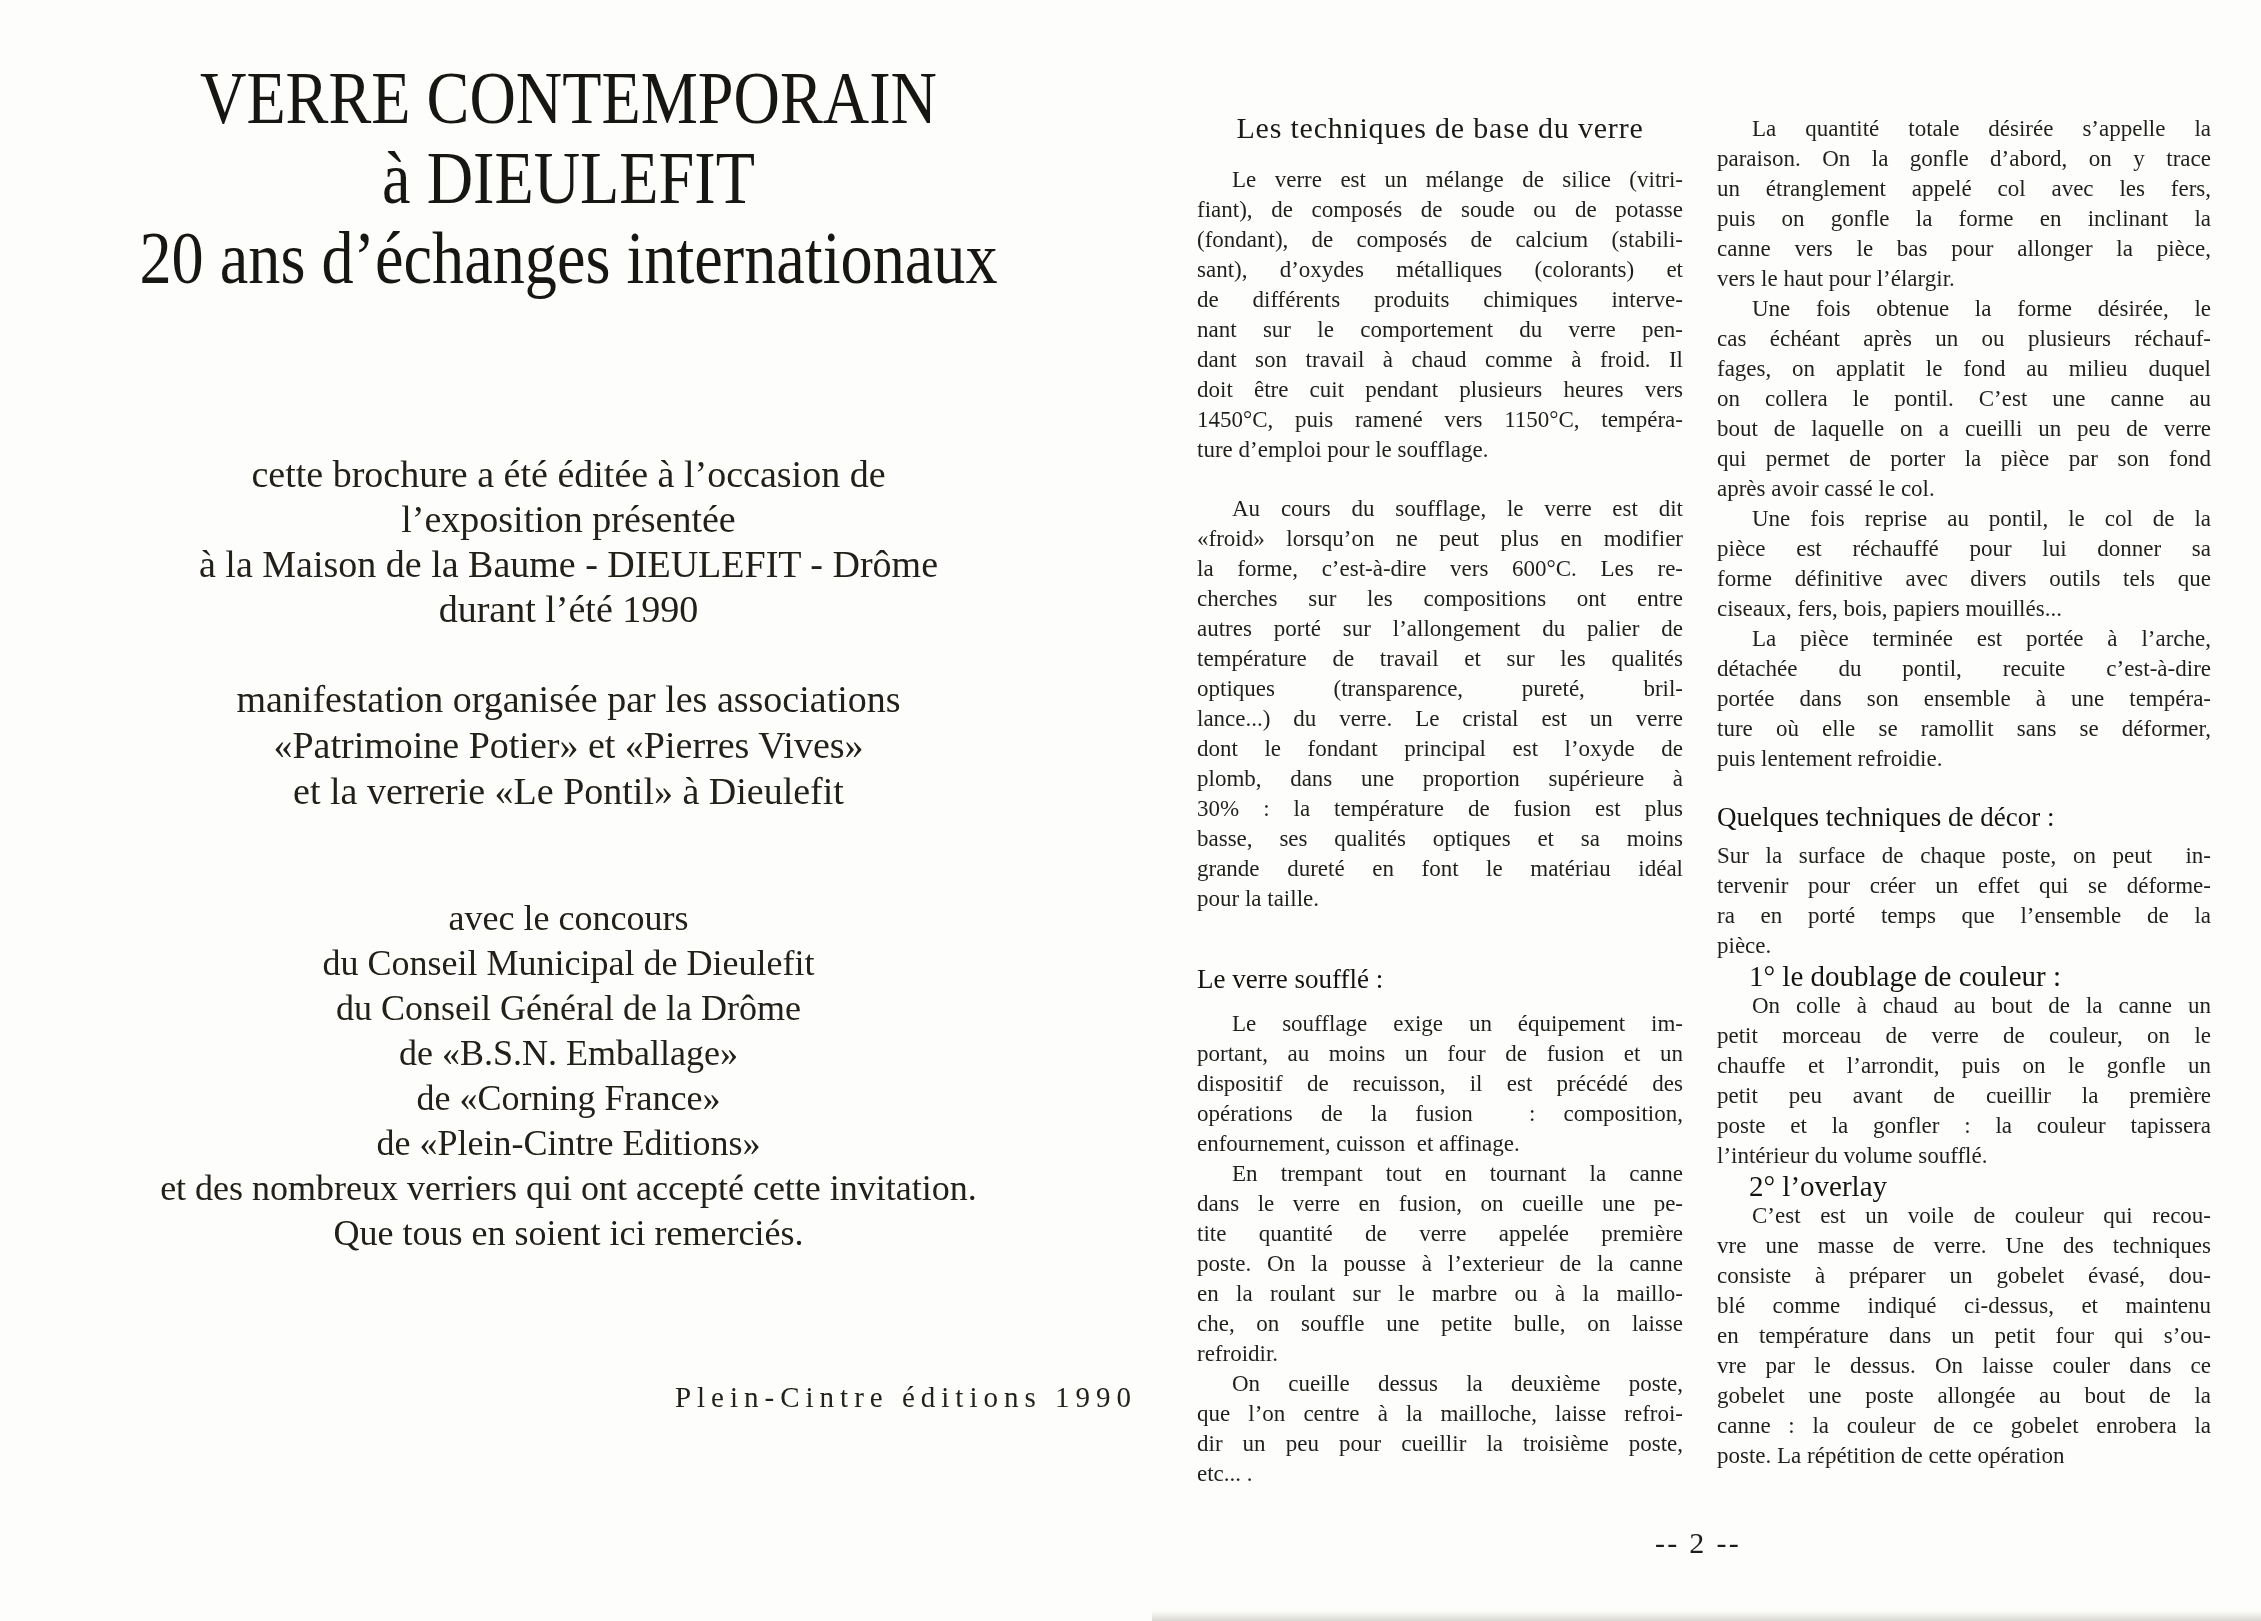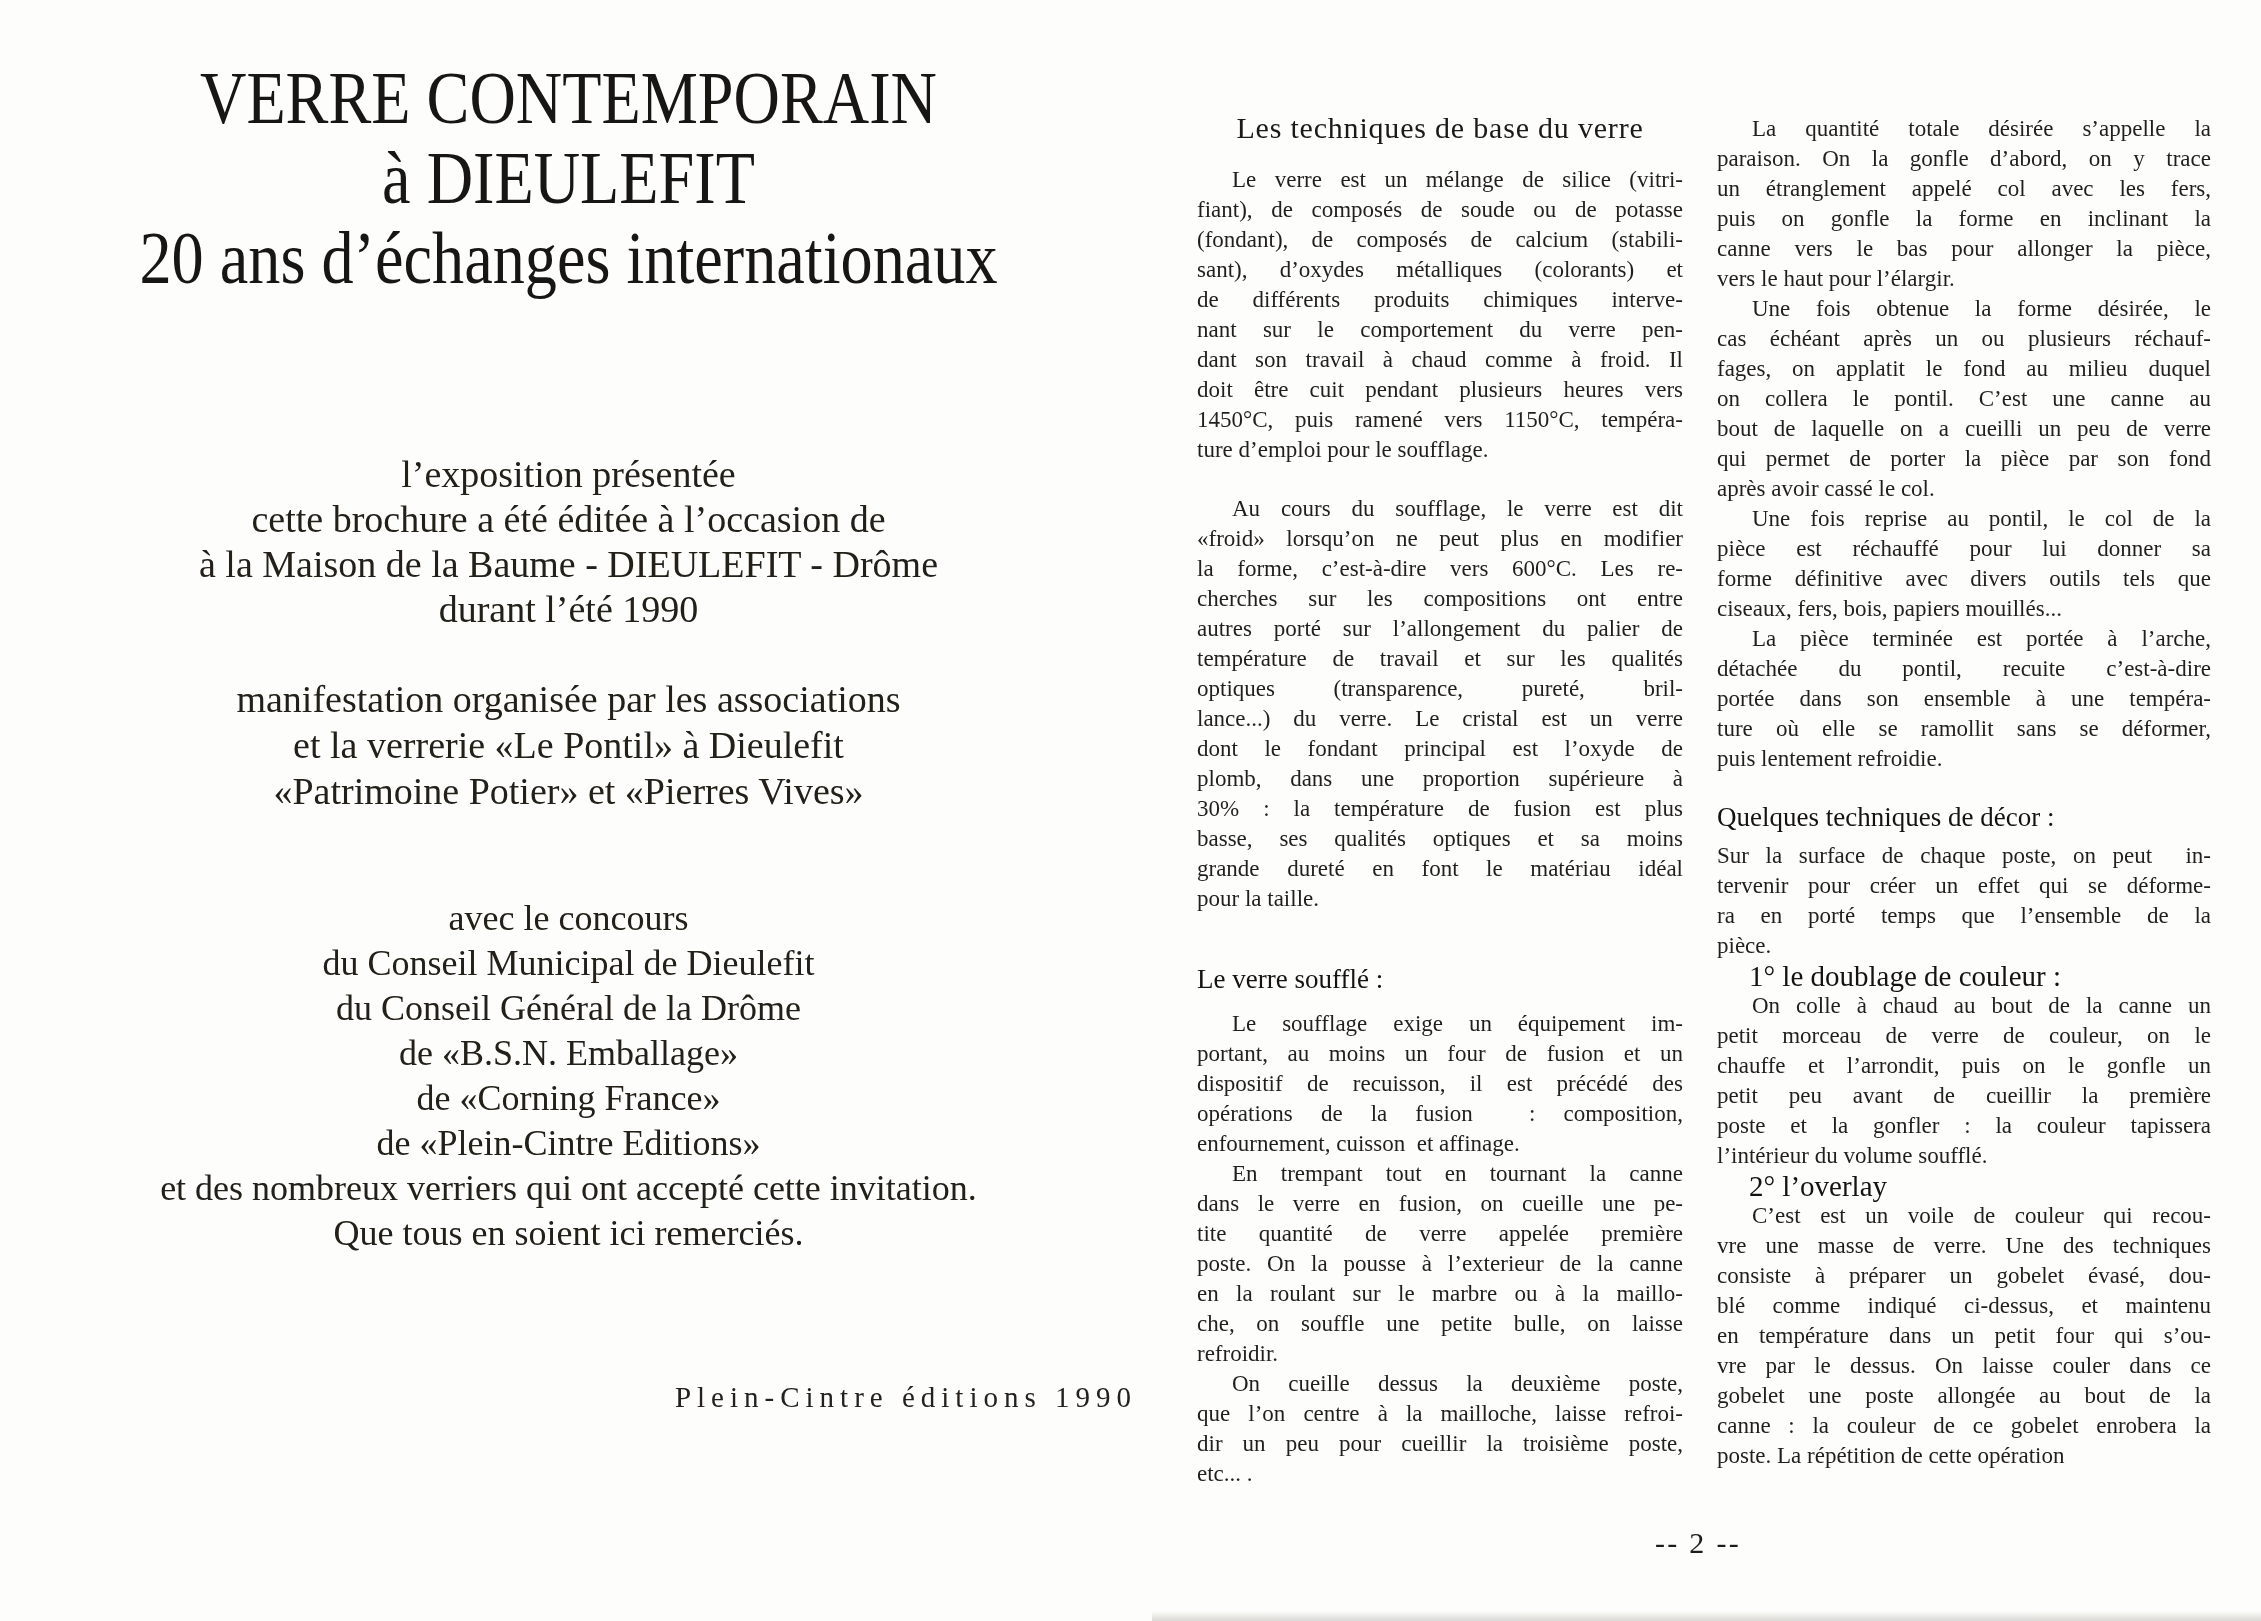--- a/index.html
+++ b/index.html
@@ -65,30 +65,30 @@
 <div class="canvas">
 
   <section class="left-page">
     <div class="title centered">
         <div class="line">VERRE CONTEMPORAIN</div>
         <div class="line">à DIEULEFIT</div>
         <div class="line">20 ans d’échanges internationaux</div>
       </div>
 
     <div class="blk blk-edition centered">
+        <div class="line">cette brochure a été éditée à l’occasion de</div>
         <div class="line">l’exposition présentée</div>
-        <div class="line">cette brochure a été éditée à l’occasion de</div>
         <div class="line">à la Maison de la Baume - DIEULEFIT - Drôme</div>
         <div class="line">durant l’été 1990</div>
       </div>
 
     <div class="blk blk-organizers centered">
         <div class="line">manifestation organisée par les associations</div>
+        <div class="line">«Patrimoine Potier» et «Pierres Vives»</div>
         <div class="line">et la verrerie «Le Pontil» à Dieulefit</div>
-        <div class="line">«Patrimoine Potier» et «Pierres Vives»</div>
       </div>
 
     <div class="blk blk-sponsors centered">
         <div class="line">avec le concours</div>
         <div class="line">du Conseil Municipal de Dieulefit</div>
         <div class="line">du Conseil Général de la Drôme</div>
         <div class="line">de «B.S.N. Emballage»</div>
         <div class="line">de «Corning France»</div>
         <div class="line">de «Plein-Cintre Editions»</div>
         <div class="line">et des nombreux verriers qui ont accepté cette invitation.</div>

